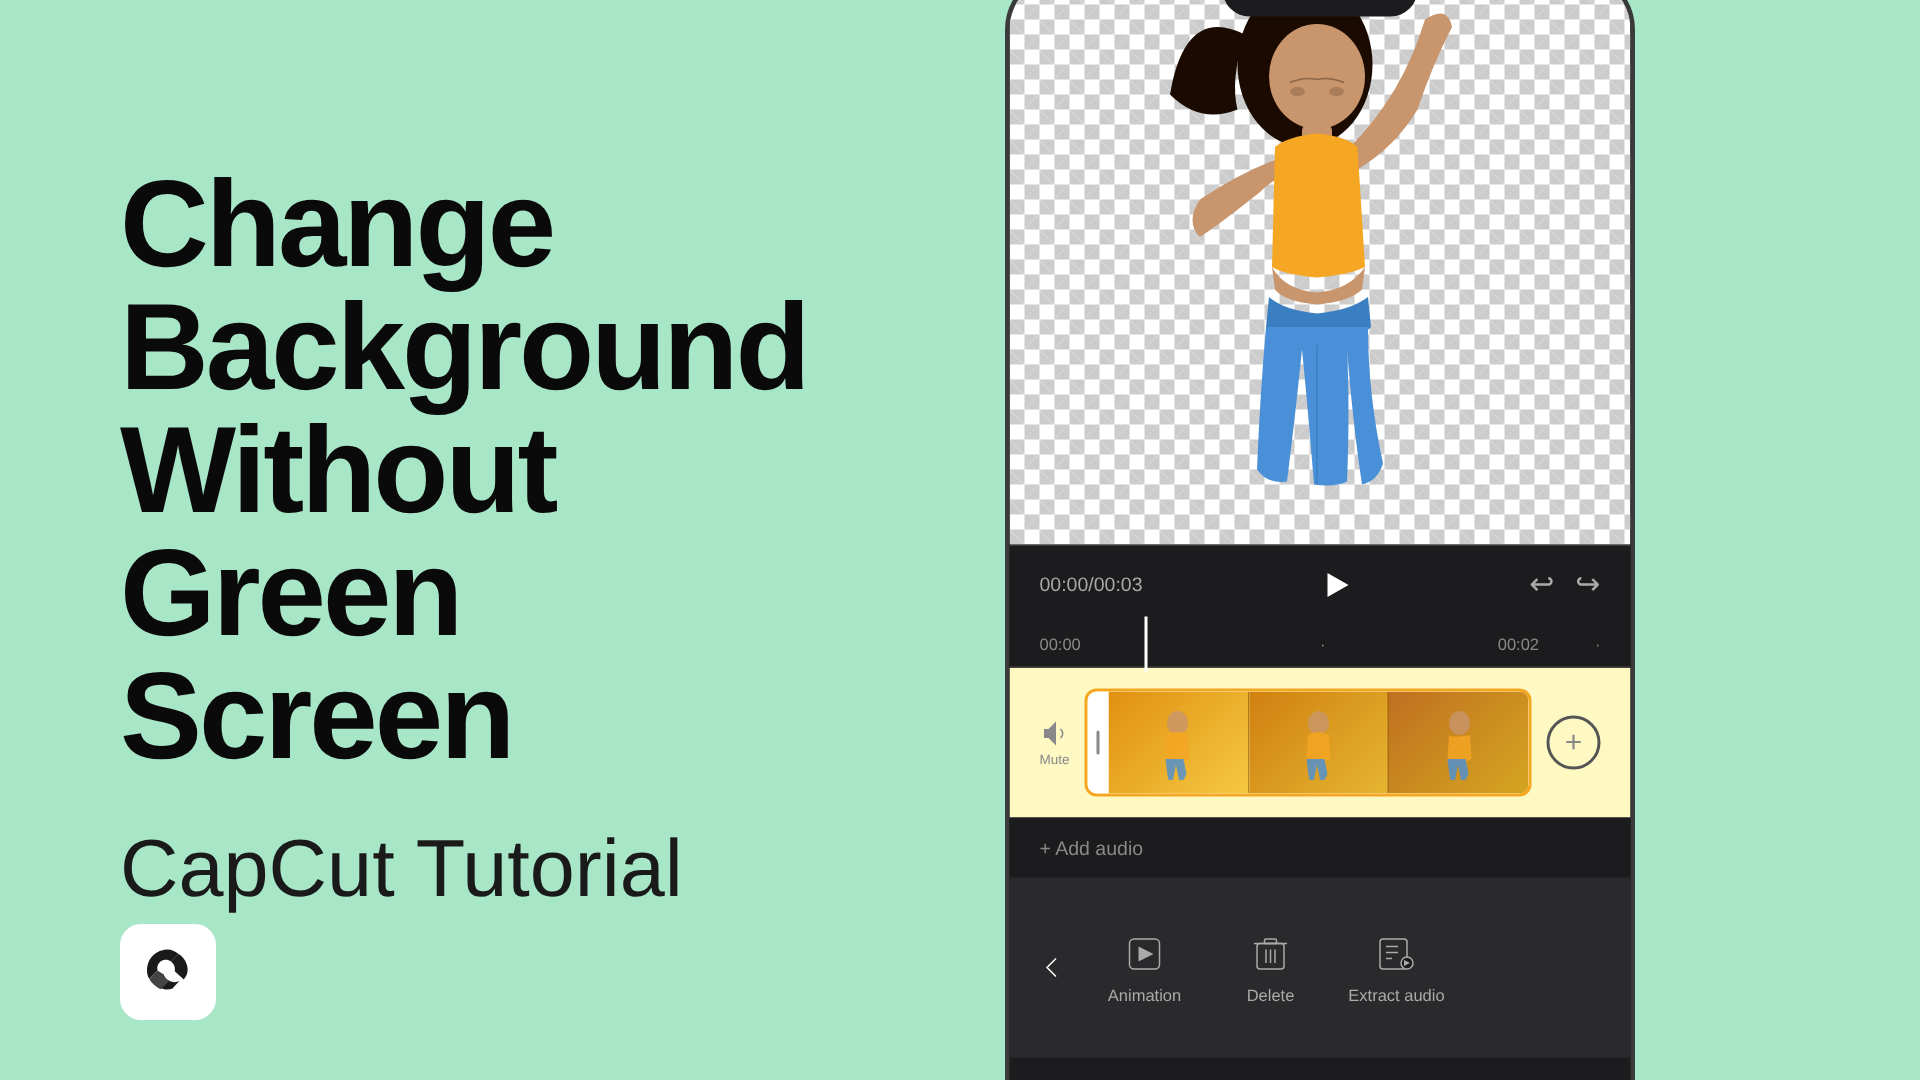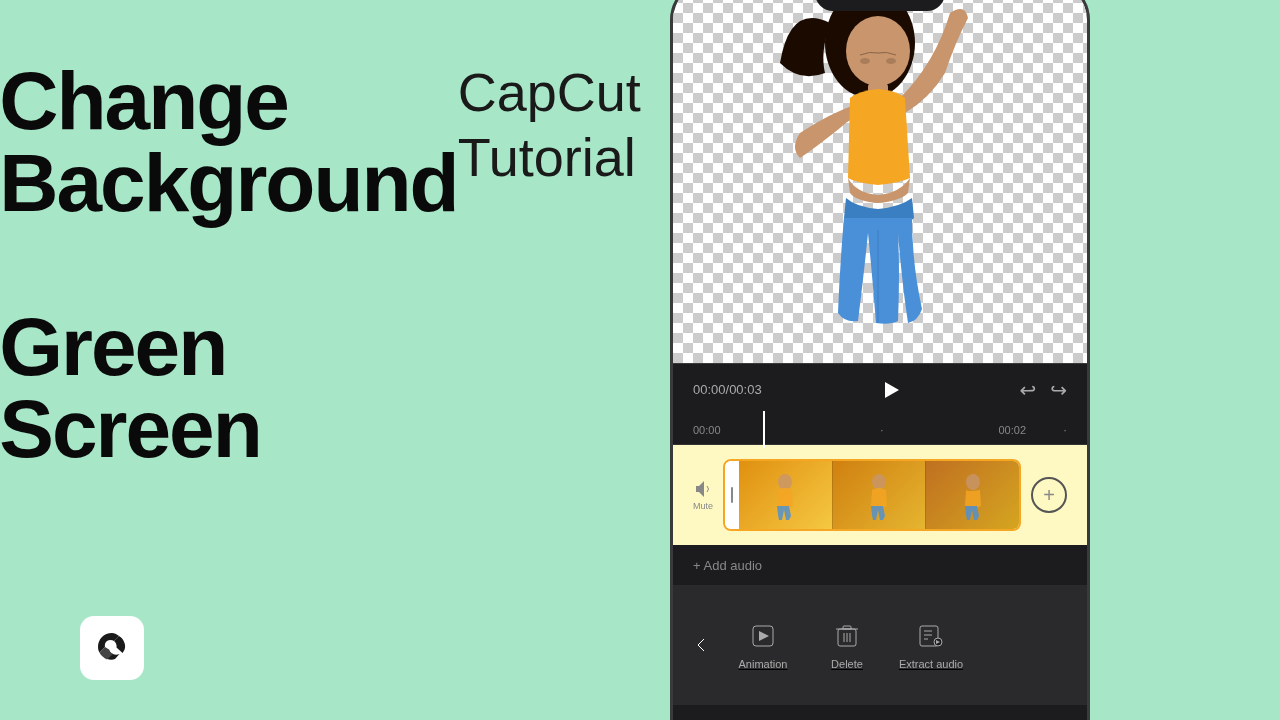--- a/index.html
+++ b/index.html
@@ -19,21 +19,21 @@
       flex-direction: row;
       align-items: center;
       position: relative;
     }
 
     
     .left-panel {
       width: 620px;
       height: 100%;
       display: flex;
-      flex-direction: row;
+      flex-direction: column;
       justify-content: center;
       padding: 60px 60px 60px 80px;
       position: relative;
     }
 
     .headline {
       font-size: 82px;
       font-weight: 900;
       color: #0a0a0a;
       line-height: 1.0;
@@ -258,21 +258,20 @@
       font-size: 13px;
     }
 
     
     .bottom-toolbar {
       height: 120px;
       background: #2a2a2c;
       display: flex;
       flex-direction: column;
       position: relative;
-      text-decoration: underline;
     }
 
     .toolbar-inner {
       flex: 1;
       display: flex;
       align-items: center;
       padding: 0 10px;
       gap: 4px;
       overflow: hidden;
     }
@@ -355,21 +354,21 @@
   </style>
 </head>
 <body>
 
 <div class="main-container">
 
   <div class="left-panel">
     <h1 class="headline">
       <span>Change</span><br>
       <span>Background</span><br>
-      <br>
+      <span>Without</span><br>
       <span>Green Screen</span>
     </h1>
     <p class="subtitle">CapCut Tutorial</p>
 
     <div class="logo-area">
       <div class="logo-box">
 
         <svg width="42" height="42" viewBox="0 0 42 42" fill="none">
           <path d="M21 6 C13 6 7 12 7 20 C7 22 7.5 24 8.5 25.5 L14 20 C13.5 18 14 15.5 16 14 C18 12.5 21 12.5 23 14 L28 9 C25.5 7 23.3 6 21 6Z" fill="#1a1a1a"></path>
           <path d="M28 9 L23 14 C25 15.5 26 18 25.5 20.5 L31.5 26 C33.5 23.5 35 20.5 33.5 16 C32.5 12.5 30.5 10.5 28 9Z" fill="#1a1a1a"></path>

